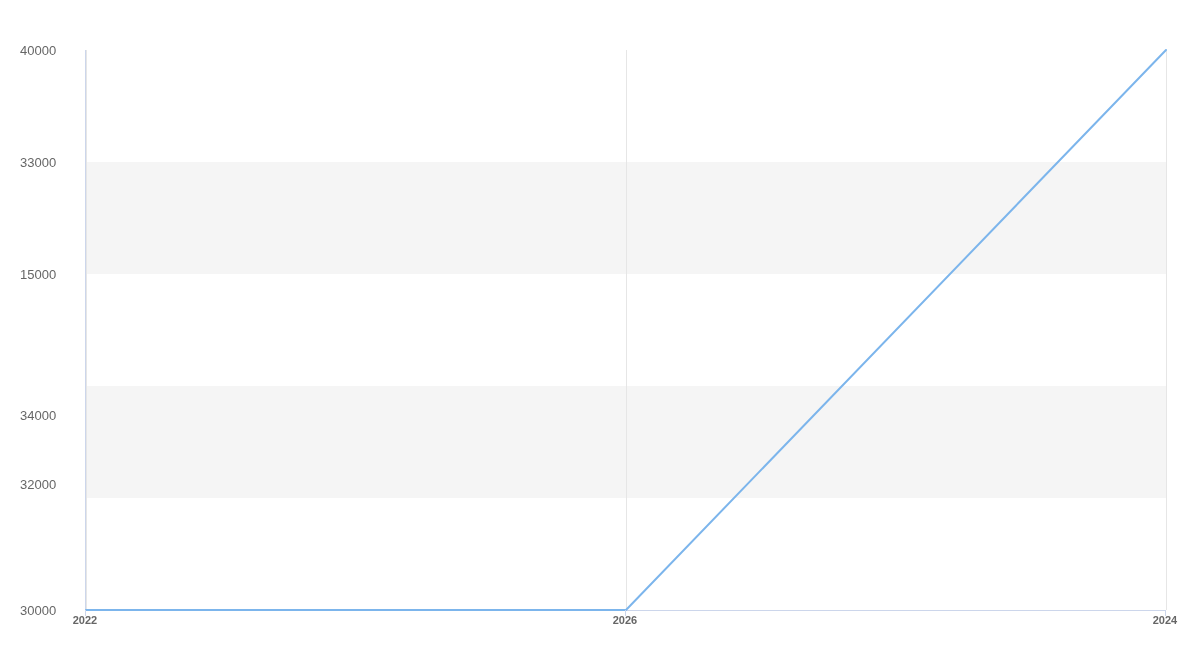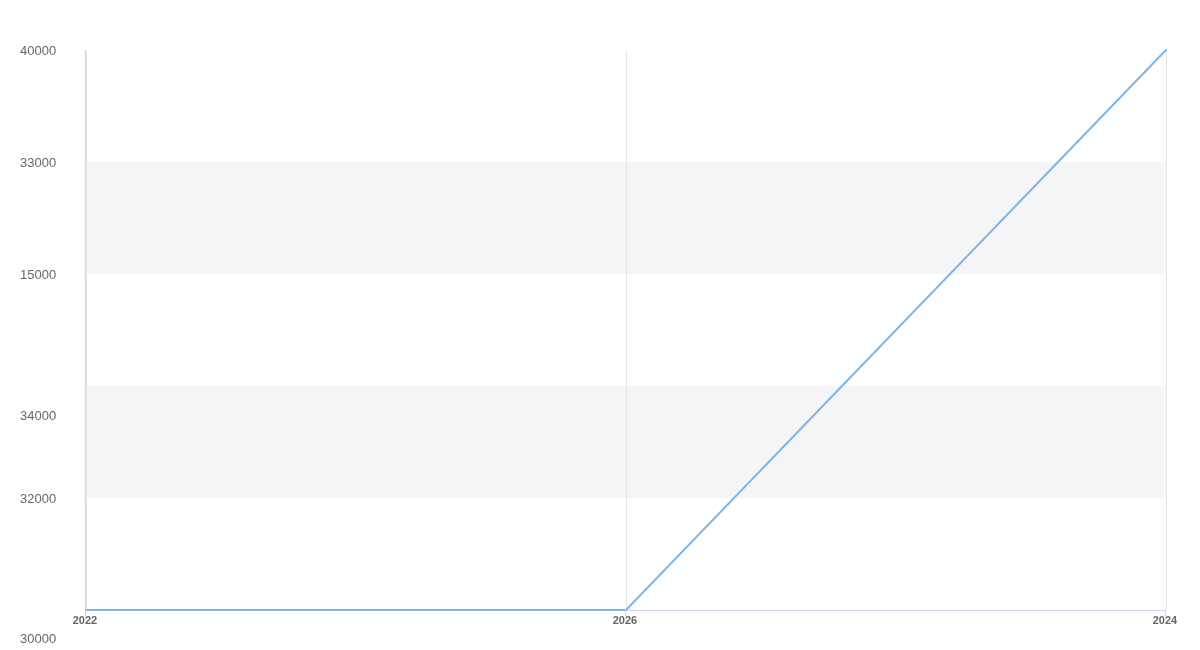--- a/index.html
+++ b/index.html
@@ -99,22 +99,22 @@
   <div class="plot-area">
       <div class="band" style="top: 112px; height: 112px;"></div>
       <div class="band" style="top: 336px; height: 112px;"></div>
     <div class="x-tick-line" style="left: 0px;"></div>
       <div class="x-tick-line" style="left: 540px;"></div>
       <div class="x-tick-line" style="left: 1080px;"></div>
       <svg class="line-layer" viewBox="0 0 1080 560" preserveAspectRatio="none">
       <polyline class="series-line" points="0,560 540,560 1080,0"></polyline>
     </svg>
   </div>
-<div class="y-label" style="top: 610px; margin-top: 28px;">30000</div>
-    <div class="y-label" style="top: 498px;">32000</div>
+<div class="y-label" style="top: 610px;">30000</div>
+    <div class="y-label" style="top: 484px;">32000</div>
     <div class="y-label" style="top: 386px; margin-top: 29px;">34000</div>
     <div class="y-label" style="top: 274px;">15000</div>
     <div class="y-label" style="top: 162px;">33000</div>
     <div class="y-label" style="top: 50px;">40000</div>
     <div class="x-label" style="left: 85px;">2022</div>
     <div class="x-tick-mark" style="left: 85px;"></div>
     <div class="x-label" style="left: 625px;">2026</div>
     <div class="x-tick-mark" style="left: 625px;"></div>
     <div class="x-label" style="left: 1165px;">2024</div>
     <div class="x-tick-mark" style="left: 1165px;"></div>

